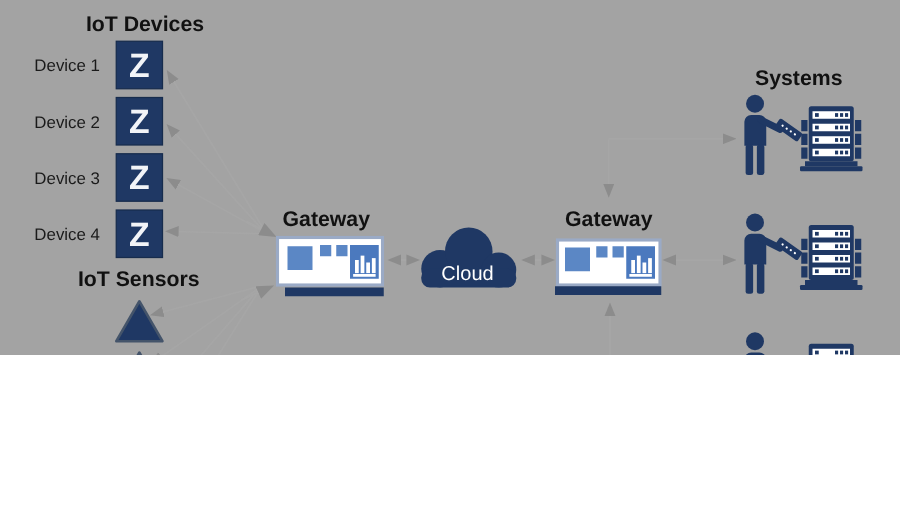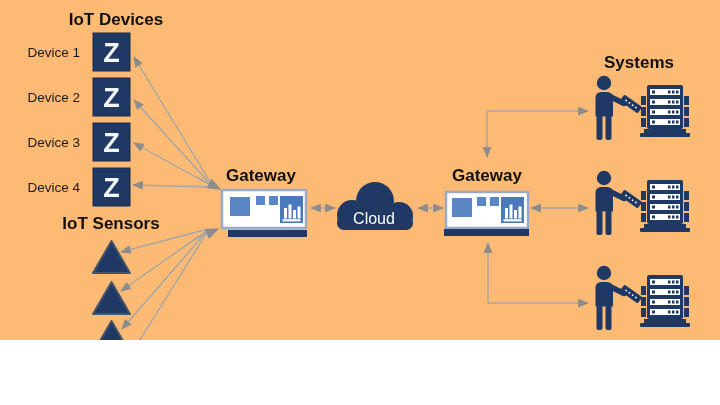--- a/index.html
+++ b/index.html
@@ -1,16 +1,16 @@
 <!DOCTYPE html>
 <html><head>
 <meta charset="utf-8">
 <style>
   html,body{margin:0;padding:0;background:#ffffff;}
-  .stage{position:relative;width:720px;height:340px;background:#fdba74;overflow:hidden;}
+  .stage{position:relative;width:720px;height:284px;background:#a3a3a3;overflow:hidden;}
   svg{display:block;}
   text{font-family:"Liberation Sans", sans-serif;}
   .title{font-weight:bold;font-size:17px;fill:#111111;}
   .dev-label{font-size:13.5px;fill:#1a1a1a;}
   .z-glyph{font-size:27px;font-weight:600;fill:#f2f4f8;}
   .cloud-label{font-size:16px;fill:#ffffff;}
   .link{stroke:#A6A6A6;stroke-width:1.4;fill:none;}
 </style>
 </head>
 <body>

